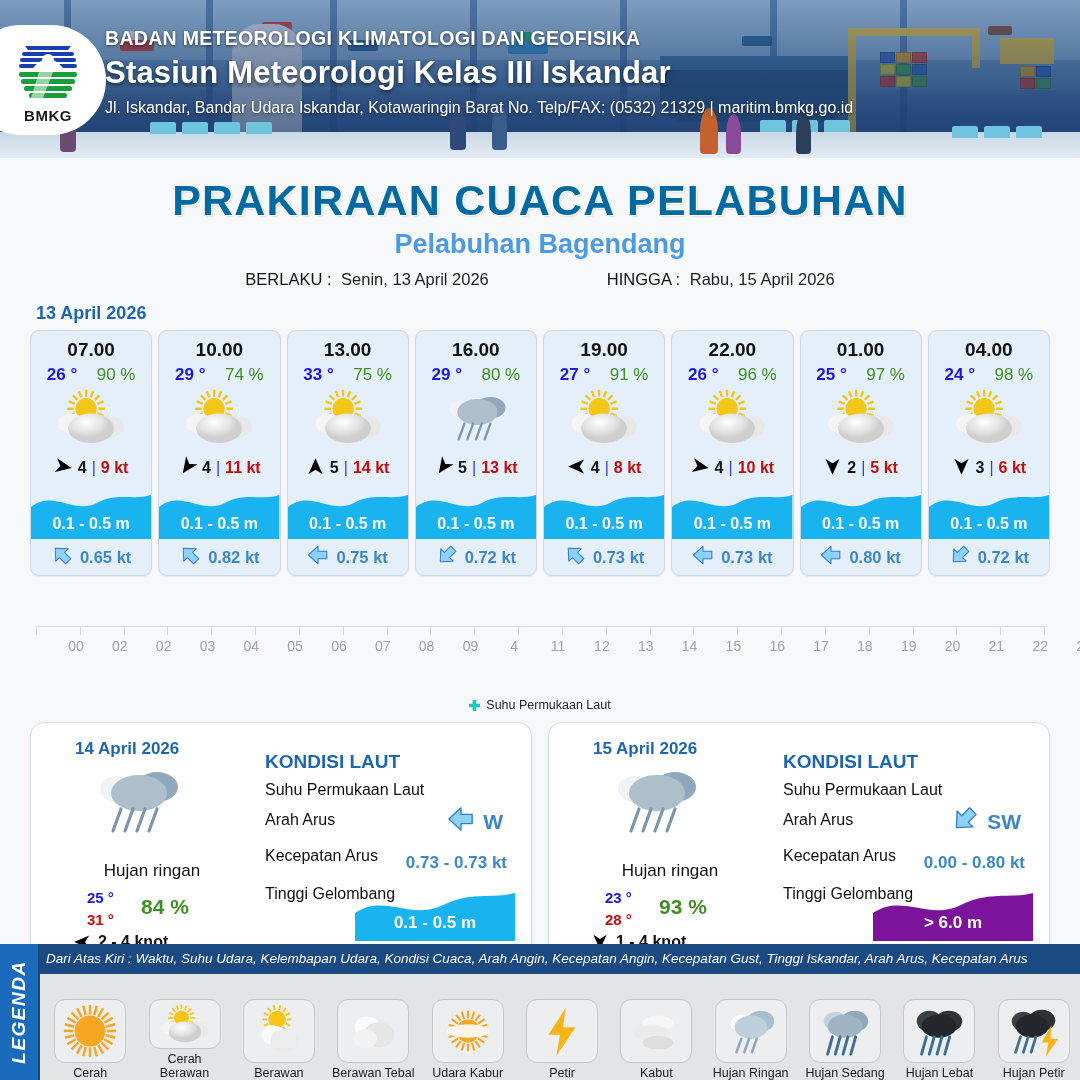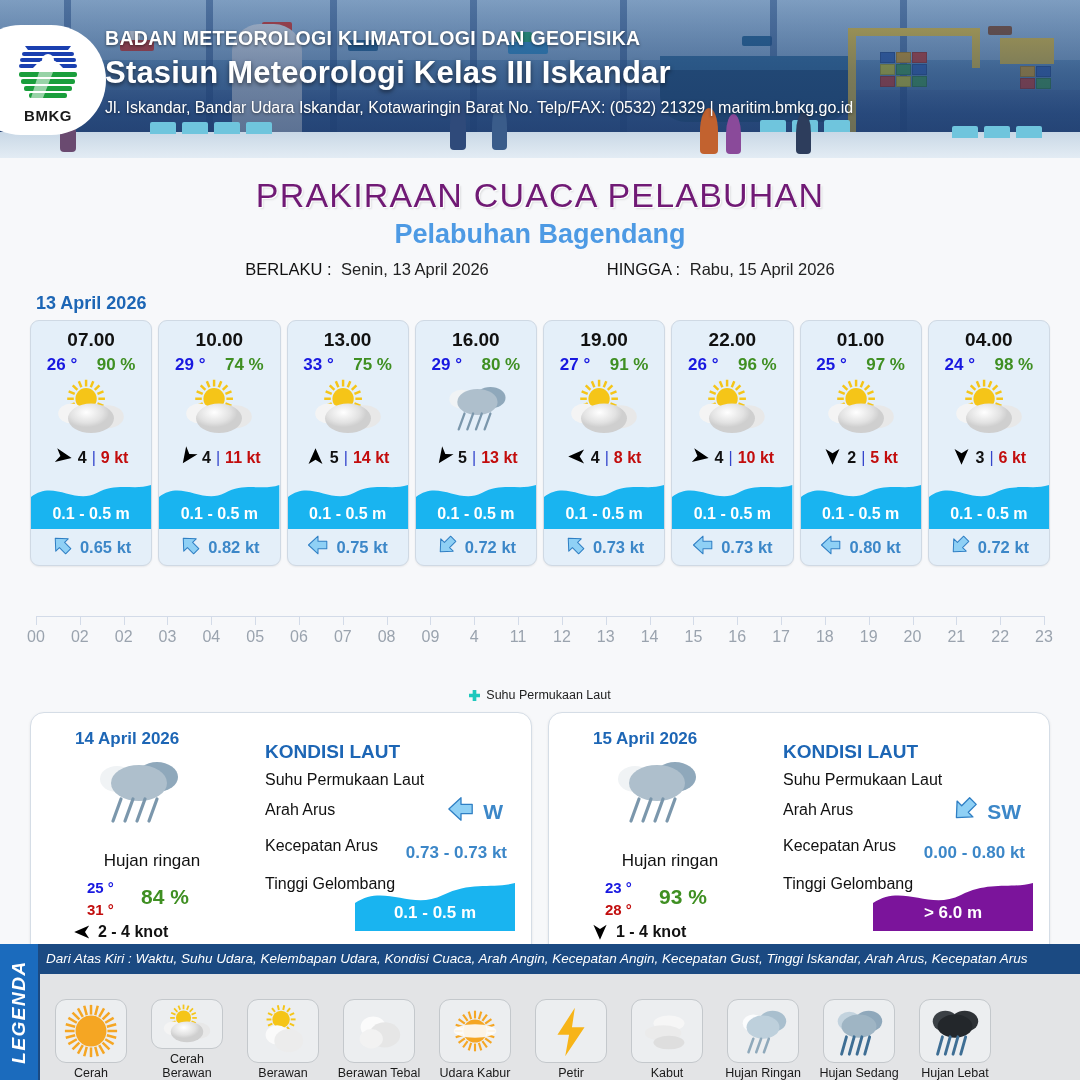--- a/index.html
+++ b/index.html
@@ -43,56 +43,56 @@
   .hdr-txt { position:absolute; left:105px; top:27px; z-index:5; width:950px; }
   .hdr-line1 { font-size:19.5px; font-weight:bold; color:#fff; letter-spacing:.3px;
     text-shadow:0 1px 3px rgba(0,0,0,.55); }
   .hdr-line2 { font-size:31px; font-weight:bold; color:#fff; margin-top:5px;
     text-shadow:0 2px 4px rgba(0,0,0,.55); letter-spacing:.2px; }
   .hdr-line3 { font-size:16px; color:#fff; margin-top:8px;
     text-shadow:0 1px 3px rgba(0,0,0,.55); }
 
   
   .title-wrap { text-align:center; margin-top:18px; }
-  .title-main { font-size:34px; font-weight:normal; color:#701a75; letter-spacing:1.2px;
+  .title-main { font-size:43px; font-weight:bold; color:#0369a1; letter-spacing:1.2px;
     text-shadow:1px 1px 0 #ffffff, 2px 2px 2px rgba(0,0,0,.10); }
   .title-sub { font-size:27px; font-weight:bold; color:#4d9ae4; margin-top:4px; }
   .valid-row { display:flex; justify-content:center; gap:118px; margin-top:10px; font-size:16.5px; }
   .valid-label { font-weight:normal; color:#111; }
   .valid-val { color:#222; margin-left:5px; }
 
   
   .day-label { font-size:18px; font-weight:bold; color:#1d66b5; margin:14px 0 6px 36px; }
   .cards { display:flex; gap:6px; padding:0 30px; }
   .card {
     width:128px; background:#e4eff9; border:1px solid #cfd9e4; border-radius:9px;
     overflow:hidden; position:relative; box-shadow:0 1px 2px rgba(0,0,0,.07);
   }
   .c-time { text-align:center; font-size:19px; font-weight:bold; color:#111; padding-top:8px; }
   .c-tr { display:flex; justify-content:space-around; align-items:center; padding:4px 6px 0; }
   .c-temp { font-size:17px; font-weight:bold; color:#1818e0; }
-  .c-hum { font-size:17px; font-weight:bold; color:#3f8f22; }
+  .c-hum { font-size:17px; font-weight:normal; color:#3f8f22; }
   .c-icon { height:66px; display:flex; align-items:center; justify-content:center; }
   .c-wind { display:flex; align-items:center; justify-content:center; gap:5px;
     height:34px; font-size:16px; font-weight:bold; color:#111; }
   .c-wind .sep { color:#3344cc; font-weight:normal; }
   .c-gust { color:#c20d0d; font-weight:bold; }
   .wave-box { position:relative; height:54px; }
   .wave-svg { position:absolute; left:0; bottom:0; width:100%; height:54px; display:block; }
   .wave-txt { position:absolute; left:0; bottom:6px; width:100%; text-align:center;
     font-size:16px; font-weight:bold; color:#fff; }
   .c-cur { display:flex; align-items:center; justify-content:center; gap:7px;
     height:36px; font-size:16.5px; font-weight:bold; color:#3c87c8; }
 
   
   .chart { margin:36px 28px 0 28px; position:relative; height:58px; }
   .axis-line { position:absolute; left:8px; right:8px; top:14px; height:1px; background:#d3dbe8; }
   .ticks { position:absolute; left:8px; right:8px; top:14px; height:30px; }
   .tick { position:absolute; top:0; width:1px; height:9px; background:#d3dbe8; }
-  .tlabel { position:absolute; top:12px; font-size:16px; color:#9aa3ae; transform:translateX(-50%); }
+  .tlabel { position:absolute; top:12px; font-size:14px; color:#9aa3ae; transform:translateX(-50%);margin-left:40px; }
   .legend-series { text-align:center; margin-top:28px; font-size:12.5px; color:#222;
     display:flex; align-items:center; justify-content:center; gap:6px; }
   .legend-marker { width:11px; height:11px; position:relative; }
 
   
   .panels { display:flex; gap:16px; padding:10px 30px 0; }
   .panel { flex:1; background:#fff; border:1px solid #d5dde6; border-radius:14px;
     height:246px; position:relative; box-shadow:0 1px 3px rgba(0,0,0,.08);padding-left:28px; }
   .p-date { position:absolute; left:44px; top:16px; font-size:17px; font-weight:bold; color:#1d66b5; }
   .p-icon { position:absolute; left:56px; top:38px; }
@@ -1065,14 +1065,30 @@
       <g stroke="#3e6e94" stroke-width="3" stroke-linecap="round">
       <line x1="17" y1="36" x2="12" y2="54"></line>
               <line x1="25" y1="36" x2="20" y2="54"></line>
       <line x1="33" y1="36" x2="28" y2="54"></line>
               <line x1="41" y1="36" x2="36" y2="54"></line>
             </g>
           </svg>
         </div>
     <div class="leg-cap">Hujan Lebat</div>
       </div>
+      <div class="leg-item">
+    <div class="leg-box">
+          <svg viewBox="0 0 60 60" width="58" height="58">
+      <ellipse cx="38" cy="19" rx="14" ry="11" fill="#2e3236"></ellipse>
+            <ellipse cx="19" cy="20" rx="12" ry="10" fill="#3b4045"></ellipse>
+      <ellipse cx="28" cy="25" rx="17" ry="12" fill="#23272b"></ellipse>
+      <g stroke="#3e6e94" stroke-width="2.8" stroke-linecap="round">
+      <line x1="16" y1="36" x2="11" y2="52"></line>
+              <line x1="24" y1="36" x2="19" y2="52"></line>
+      <line x1="32" y1="36" x2="27" y2="52"></line>
+            </g>
+      <path d="M48 24 L38 42 H45 L42 57 L55 38 H47 Z" fill="#f7b418"></path>
+          </svg>
+        </div>
+    <div class="leg-cap">Hujan Petir</div>
+      </div>
     </div>
 </div>
 
 </body></html>

